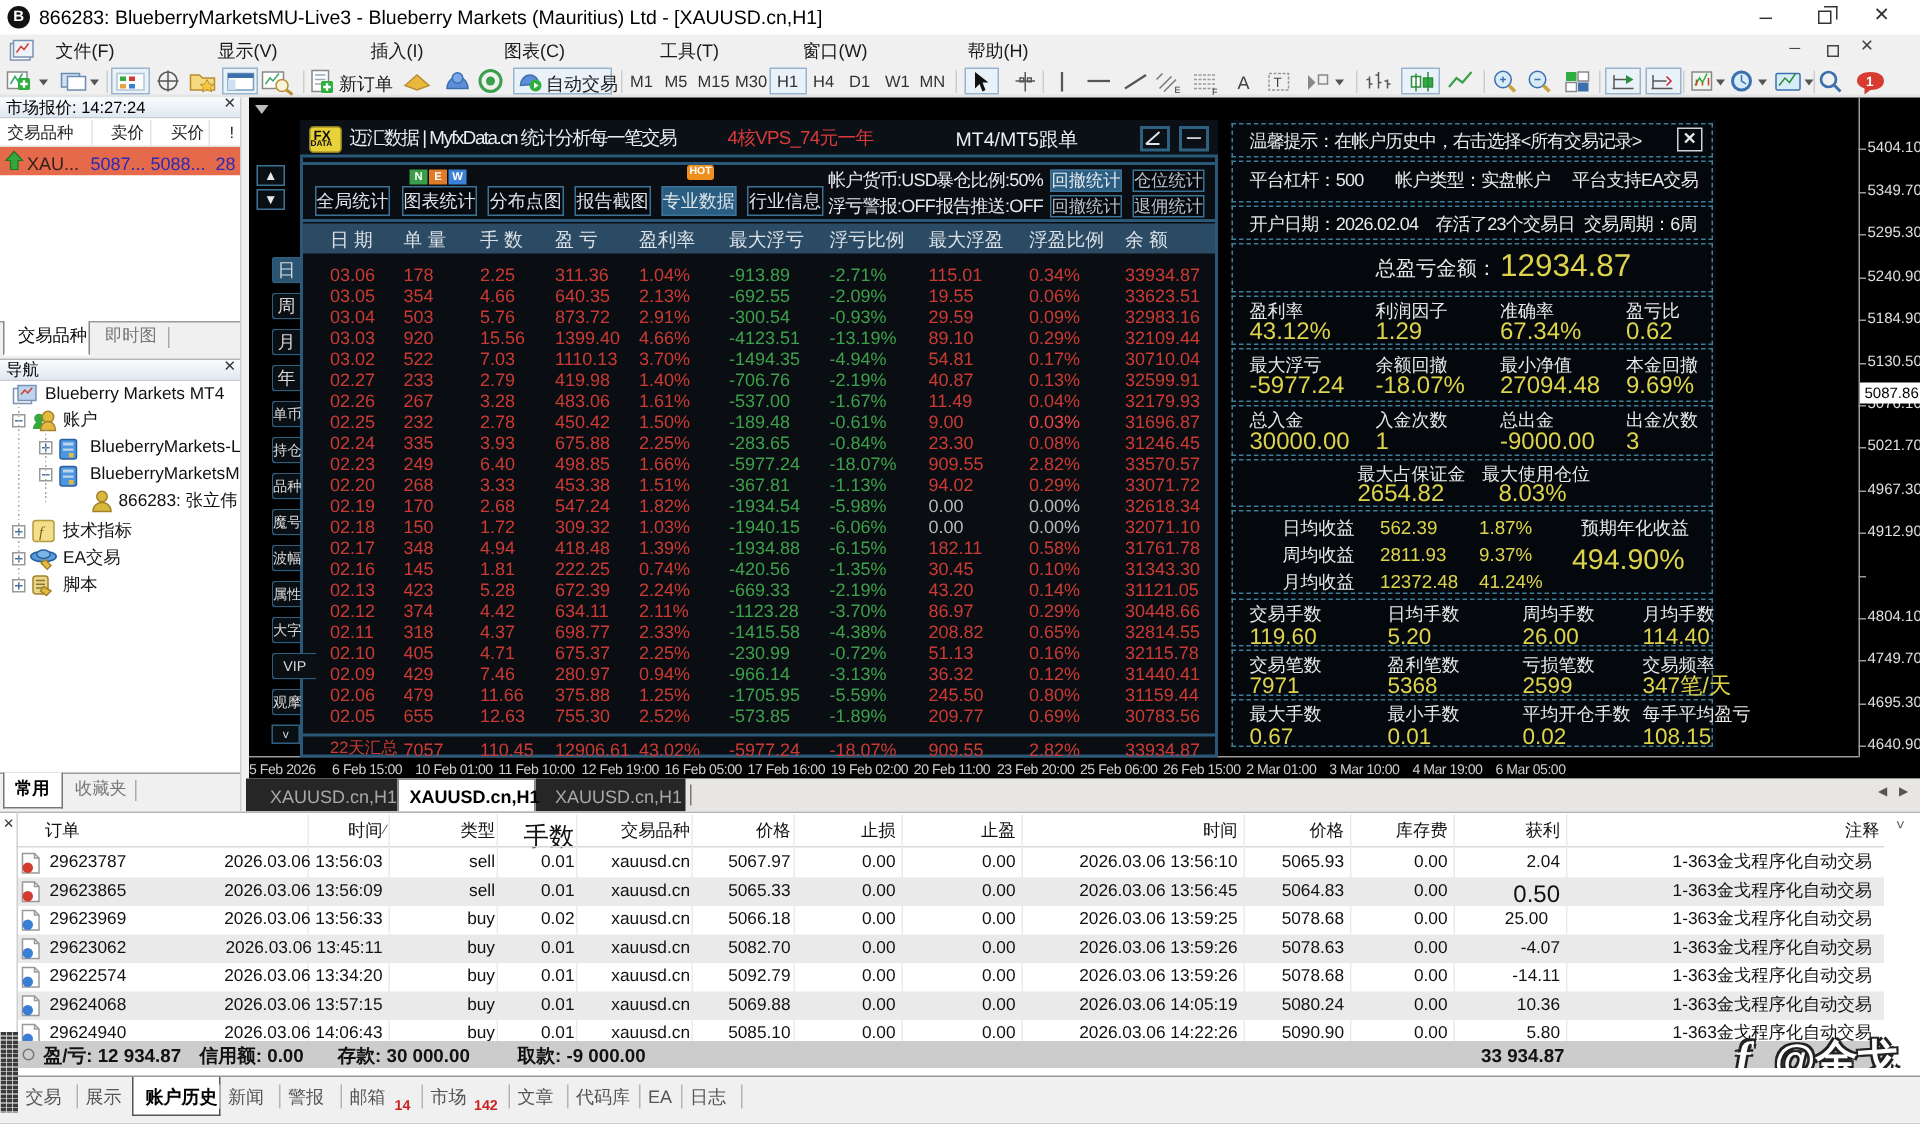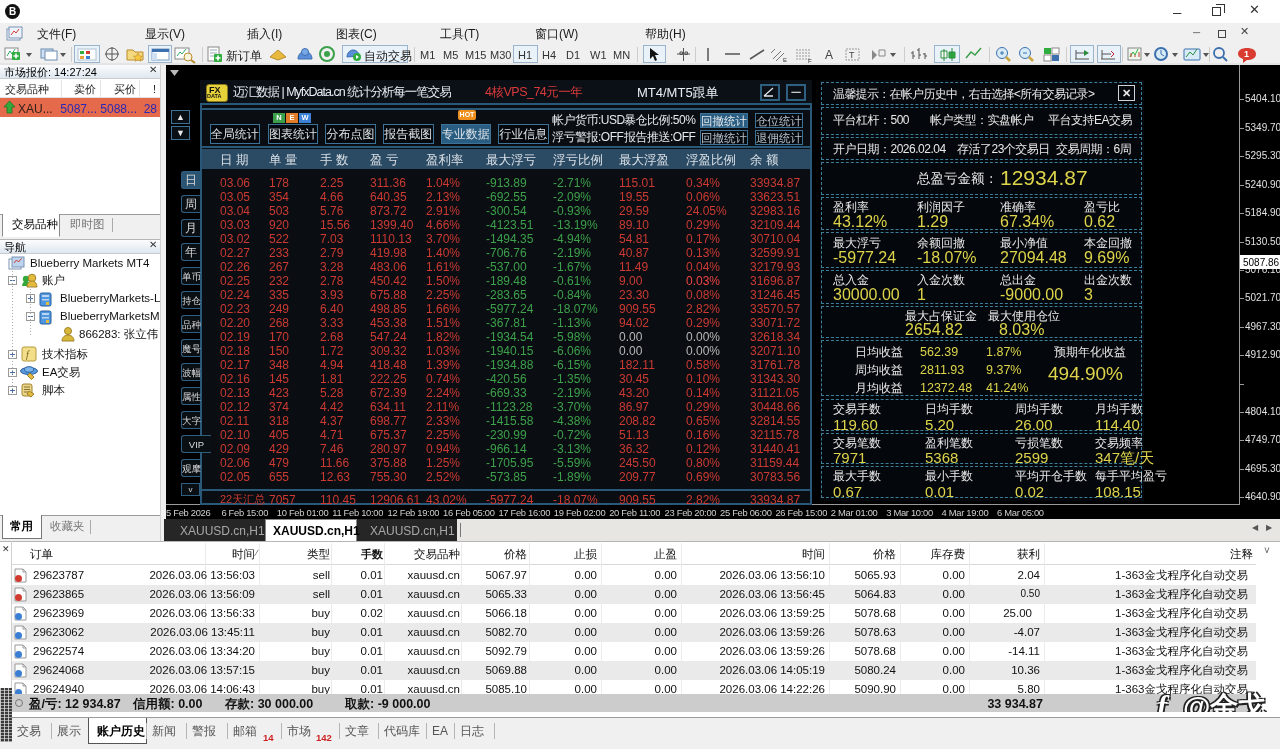--- a/index.html
+++ b/index.html
@@ -3,20 +3,21 @@
 *{margin:0;padding:0;box-sizing:border-box}
 html,body{width:1280px;height:749px;overflow:hidden;background:#fff}
 #root{position:relative;width:1280px;height:749px;font-family:"Liberation Sans",sans-serif;font-size:12px;color:#000}
 .t{position:absolute;white-space:nowrap;line-height:1}
 svg{position:absolute;overflow:visible}
 </style></head><body>
 <div id="root">
 
 <div class="t" style="left:0px;top:0px;width:1280px;height:23px;background:#fff"></div>
 <div class="t" style="left:5px;top:4px;width:15px;height:15px;border-radius:50%;background:#111;color:#fff;font-size:10px;font-weight:bold;text-align:center;line-height:15px">B</div>
+<div class="t" style="left:26px;top:5px;font-size:13px;color:#000;font-weight:normal;">866283: BlueberryMarketsMU-Live3 - Blueberry Markets (Mauritius) Ltd - [XAUUSD.cn,H1]</div>
 <div class="t" style="left:1173px;top:4px;font-size:15px;color:#333;font-weight:normal;">–</div>
 <div class="t" style="left:1212px;top:7px;width:9px;height:9px;border:1px solid #333"></div>
 <div class="t" style="left:1216px;top:4px;width:9px;height:9px;border:1px solid #333;border-left:none;border-bottom:none"></div>
 <div class="t" style="left:1249px;top:3px;font-size:13px;color:#333;font-weight:normal;">✕</div>
 <div class="t" style="left:0px;top:23px;width:1280px;height:22px;background:#f0f0f0"></div>
 <svg style="left:7px;top:27px" width="15" height="13">
       <rect x="0" y="2" width="13" height="11" fill="#fdfdfd" stroke="#7a93b5"></rect>
       <rect x="2" y="0" width="13" height="11" fill="#eef3fa" stroke="#7a93b5"></rect>
       <path d="M4 8 L7 4 L9 6 L12 2" stroke="#d23b2f" fill="none"></path>
     </svg>
@@ -378,21 +379,21 @@
 <div class="t" style="left:686px;top:191.0px;font-size:12px;color:#cc3a33;font-weight:normal;">0.06%</div>
 <div class="t" style="left:750px;top:191.0px;font-size:12px;color:#cc3a33;font-weight:normal;">33623.51</div>
 <div class="t" style="left:220px;top:205.0px;font-size:12px;color:#cc3a33;font-weight:normal;">03.04</div>
 <div class="t" style="left:269px;top:205.0px;font-size:12px;color:#cc3a33;font-weight:normal;">503</div>
 <div class="t" style="left:320px;top:205.0px;font-size:12px;color:#cc3a33;font-weight:normal;">5.76</div>
 <div class="t" style="left:370px;top:205.0px;font-size:12px;color:#cc3a33;font-weight:normal;">873.72</div>
 <div class="t" style="left:426px;top:205.0px;font-size:12px;color:#cc3a33;font-weight:normal;">2.91%</div>
 <div class="t" style="left:486px;top:205.0px;font-size:12px;color:#3da04b;font-weight:normal;">-300.54</div>
 <div class="t" style="left:553px;top:205.0px;font-size:12px;color:#3da04b;font-weight:normal;">-0.93%</div>
 <div class="t" style="left:619px;top:205.0px;font-size:12px;color:#cc3a33;font-weight:normal;">29.59</div>
-<div class="t" style="left:686px;top:205.0px;font-size:12px;color:#cc3a33;font-weight:normal;">24.05%</div>
+<div class="t" style="left:686px;top:205.0px;font-size:12px;color:#cc3a33;font-weight:normal;">0.09%</div>
 <div class="t" style="left:750px;top:205.0px;font-size:12px;color:#cc3a33;font-weight:normal;">32983.16</div>
 <div class="t" style="left:220px;top:219.0px;font-size:12px;color:#cc3a33;font-weight:normal;">03.03</div>
 <div class="t" style="left:269px;top:219.0px;font-size:12px;color:#cc3a33;font-weight:normal;">920</div>
 <div class="t" style="left:320px;top:219.0px;font-size:12px;color:#cc3a33;font-weight:normal;">15.56</div>
 <div class="t" style="left:370px;top:219.0px;font-size:12px;color:#cc3a33;font-weight:normal;">1399.40</div>
 <div class="t" style="left:426px;top:219.0px;font-size:12px;color:#cc3a33;font-weight:normal;">4.66%</div>
 <div class="t" style="left:486px;top:219.0px;font-size:12px;color:#3da04b;font-weight:normal;">-4123.51</div>
 <div class="t" style="left:553px;top:219.0px;font-size:12px;color:#3da04b;font-weight:normal;">-13.19%</div>
 <div class="t" style="left:619px;top:219.0px;font-size:12px;color:#cc3a33;font-weight:normal;">89.10</div>
 <div class="t" style="left:686px;top:219.0px;font-size:12px;color:#cc3a33;font-weight:normal;">0.29%</div>
@@ -700,21 +701,21 @@
 <div class="t" style="left:370px;top:525px;font-size:12px;color:#a8a8a8;font-weight:normal;">XAUUSD.cn,H1</div>
 <div class="t" style="left:460px;top:523px;width:1px;height:14px;background:#777"></div>
 <div class="t" style="left:1252px;top:524px;font-size:8px;color:#555;font-weight:normal;">◀</div>
 <div class="t" style="left:1266px;top:524px;font-size:8px;color:#555;font-weight:normal;">▶</div>
 <div class="t" style="left:0px;top:541px;width:1280px;height:171px;background:#fff;border-top:1px solid #b5b5b5"></div>
 <div class="t" style="left:2px;top:545px;font-size:9px;color:#333;font-weight:normal;">✕</div>
 <div class="t" style="left:11px;top:541px;width:1px;height:171px;background:#d0d0d0"></div>
 <div class="t" style="left:30px;top:549px;font-size:11.5px;color:#111;font-weight:normal;">订单</div>
 <div class="t" style="right:1025px;top:549px;font-size:11.5px;color:#111;font-weight:normal;">时间</div>
 <div class="t" style="right:950px;top:549px;font-size:11.5px;color:#111;font-weight:normal;">类型</div>
-<div class="t" style="right:897px;top:549px;font-size:11px;color:#111;font-weight:bold;">手数</div>
+<div class="t" style="right:897px;top:549px;font-size:17px;color:#111;font-weight:normal;">手数</div>
 <div class="t" style="right:820px;top:549px;font-size:11.5px;color:#111;font-weight:normal;">交易品种</div>
 <div class="t" style="right:753px;top:549px;font-size:11.5px;color:#111;font-weight:normal;">价格</div>
 <div class="t" style="right:683px;top:549px;font-size:11.5px;color:#111;font-weight:normal;">止损</div>
 <div class="t" style="right:603px;top:549px;font-size:11.5px;color:#111;font-weight:normal;">止盈</div>
 <div class="t" style="right:455px;top:549px;font-size:11.5px;color:#111;font-weight:normal;">时间</div>
 <div class="t" style="right:384px;top:549px;font-size:11.5px;color:#111;font-weight:normal;">价格</div>
 <div class="t" style="right:315px;top:549px;font-size:11.5px;color:#111;font-weight:normal;">库存费</div>
 <div class="t" style="right:240px;top:549px;font-size:11.5px;color:#111;font-weight:normal;">获利</div>
 <div class="t" style="right:27px;top:549px;font-size:11.5px;color:#111;font-weight:normal;">注释</div>
 <div class="t" style="left:256px;top:549px;font-size:9px;color:#555;font-weight:normal;">∕</div>
@@ -759,21 +760,21 @@
 <div class="t" style="right:1025px;top:589px;font-size:11.5px;color:#111;font-weight:normal;">2026.03.06 13:56:09</div>
 <div class="t" style="right:950px;top:589px;font-size:11.5px;color:#111;font-weight:normal;">sell</div>
 <div class="t" style="right:897px;top:589px;font-size:11.5px;color:#111;font-weight:normal;">0.01</div>
 <div class="t" style="right:820px;top:589px;font-size:11.5px;color:#111;font-weight:normal;">xauusd.cn</div>
 <div class="t" style="right:753px;top:589px;font-size:11.5px;color:#111;font-weight:normal;">5065.33</div>
 <div class="t" style="right:683px;top:589px;font-size:11.5px;color:#111;font-weight:normal;">0.00</div>
 <div class="t" style="right:603px;top:589px;font-size:11.5px;color:#111;font-weight:normal;">0.00</div>
 <div class="t" style="right:455px;top:589px;font-size:11.5px;color:#111;font-weight:normal;">2026.03.06 13:56:45</div>
 <div class="t" style="right:384px;top:589px;font-size:11.5px;color:#111;font-weight:normal;">5064.83</div>
 <div class="t" style="right:315px;top:589px;font-size:11.5px;color:#111;font-weight:normal;">0.00</div>
-<div class="t" style="right:240px;top:589px;font-size:10px;color:#111;font-weight:normal;">0.50</div>
+<div class="t" style="right:240px;top:589px;font-size:16px;color:#111;font-weight:normal;">0.50</div>
 <div class="t" style="right:32px;top:589px;font-size:11.5px;color:#111;font-weight:normal;">1-363金戈程序化自动交易</div>
 <svg style="left:14px;top:607px" width="13" height="14">
       <path d="M1 0 h8 l3 3 v10 h-11 z" fill="#fff" stroke="#999"></path>
       <path d="M9 0 v3 h3" fill="none" stroke="#999"></path>
       <circle cx="4.5" cy="9.5" r="3.5" fill="#3b7fd4"></circle>
     </svg>
 <div class="t" style="left:33px;top:608px;font-size:11.5px;color:#111;font-weight:normal;">29623969</div>
 <div class="t" style="right:1025px;top:608px;font-size:11.5px;color:#111;font-weight:normal;">2026.03.06 13:56:33</div>
 <div class="t" style="right:950px;top:608px;font-size:11.5px;color:#111;font-weight:normal;">buy</div>
 <div class="t" style="right:897px;top:608px;font-size:11.5px;color:#111;font-weight:normal;">0.02</div>

